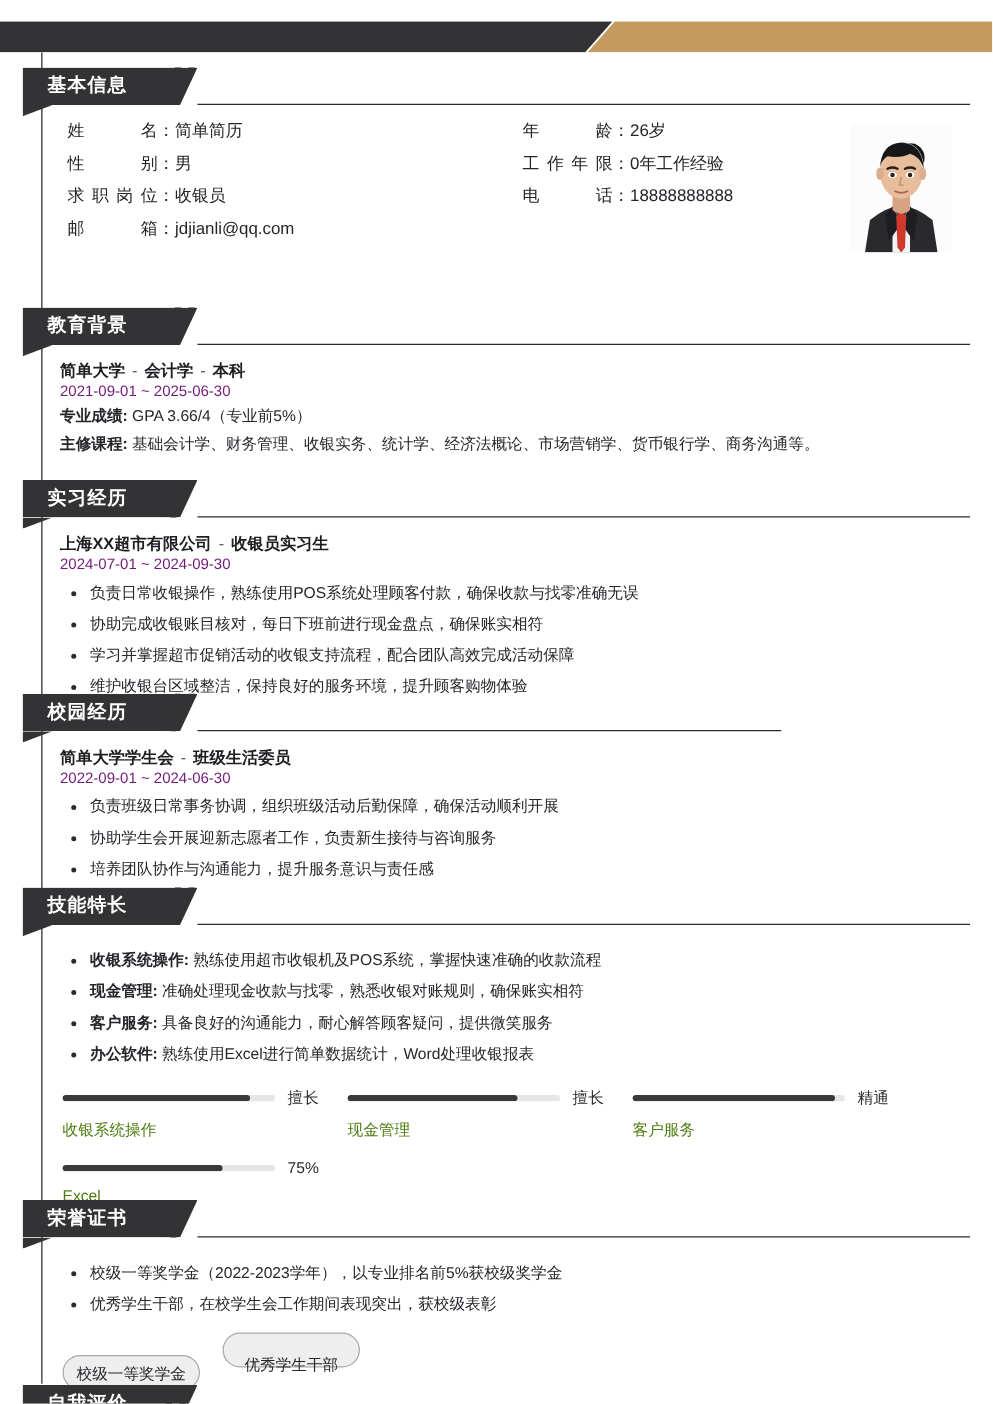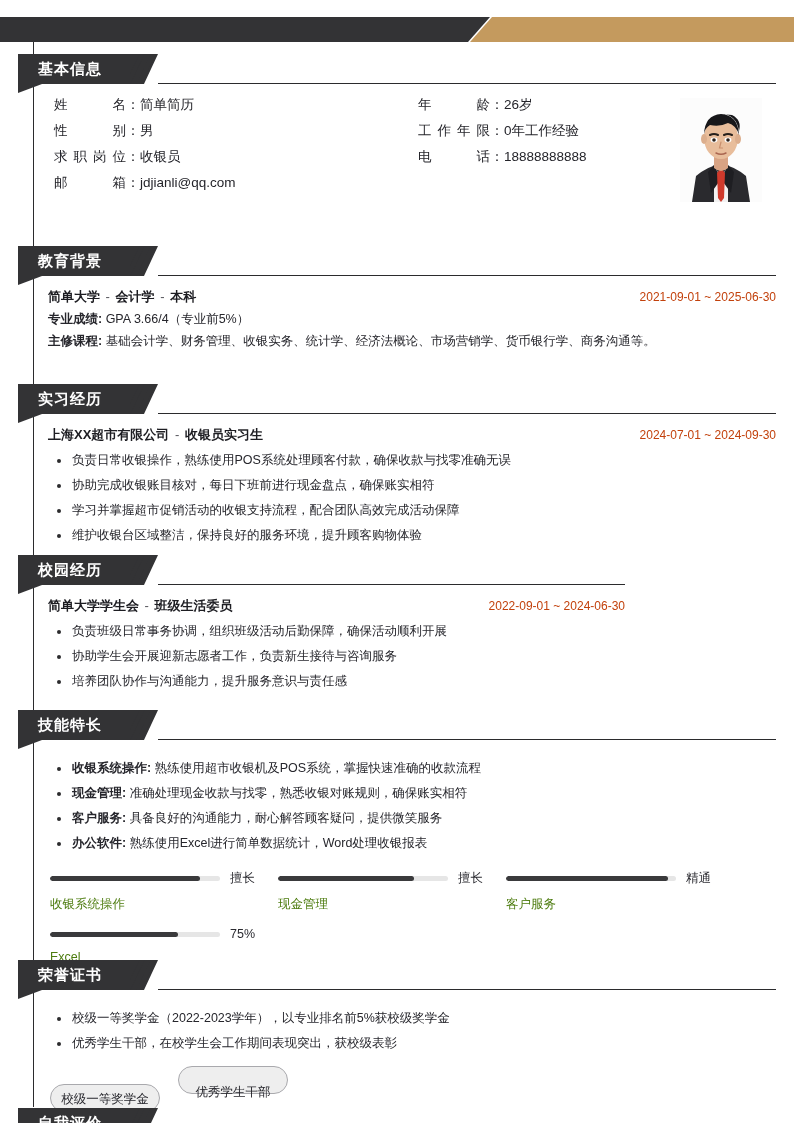--- a/index.html
+++ b/index.html
@@ -121,24 +121,25 @@
     width:82px; height:104px;
     background:#fdfdfd;
     overflow:hidden;
   }
   .photo svg { display:block; width:82px; height:104px; }
 
   
   .entry-head {
     display:flex; justify-content:space-between; align-items:baseline;
     margin-bottom:3px;
+    flex-direction:column;
   }
   .entry-title { font-size:13px; font-weight:bold; color:#1d1d22; }
   .entry-title .sep { font-weight:normal; color:#55555c; padding:0 2px; }
-  .entry-date { font-size:12px; color:#c2410c; white-space:nowrap; }
+  .entry-date { font-size:12px; color:#701a75; white-space:nowrap; }
 
   .kv { font-size:12.5px; color:#26262c; margin:5px 0; }
   .kv b { font-weight:bold; }
 
   ul.bullets { list-style:none; margin:4px 0 0 0; padding:0; }
   ul.bullets li {
     position:relative;
     padding-left:24px;
     font-size:12.5px;
     line-height:25px;

